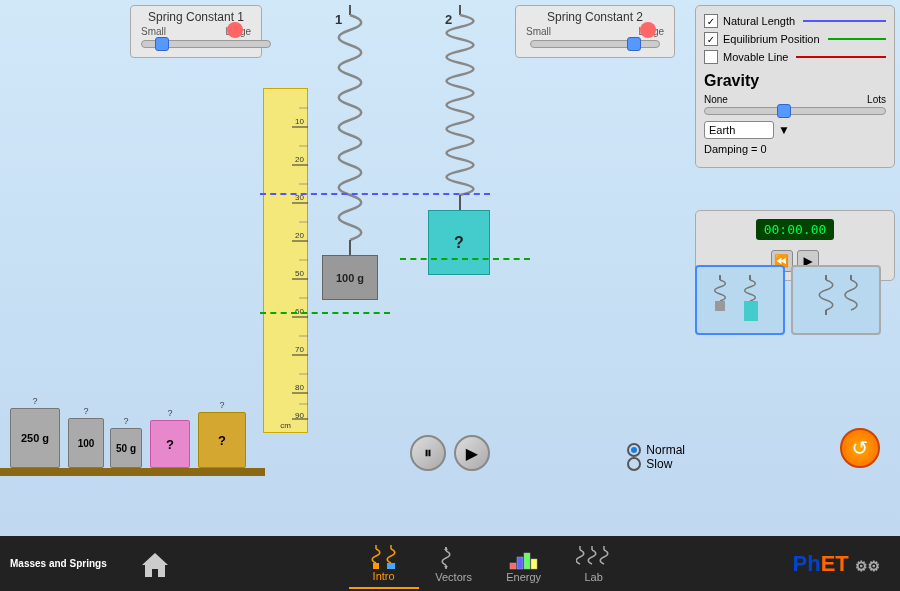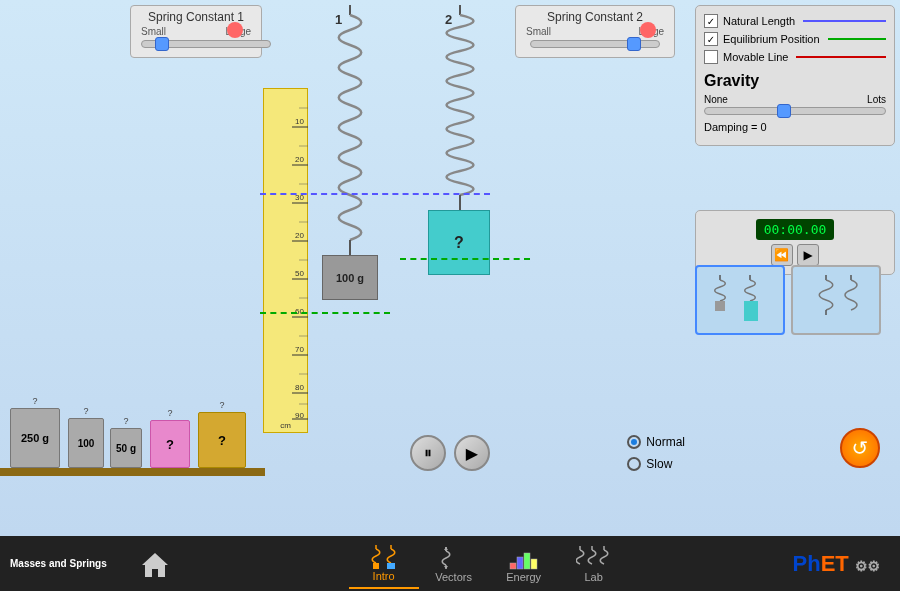--- a/index.html
+++ b/index.html
@@ -237,21 +237,21 @@
       flex-direction: column;
       align-items: center;
     }
     .timer-display {
       background: #004400;
       color: #00ff44;
       font-family: monospace;
       font-size: 13px;
       padding: 3px 8px;
       border-radius: 3px;
-      margin-bottom: 4px;
+      margin-bottom: 10px;
     }
     .timer-controls {
       display: flex;
       gap: 4px;
     }
     .timer-btn {
       width: 22px;
       height: 22px;
       background: #ccc;
       border: 1px solid #888;
@@ -317,21 +317,21 @@
       border: 2px solid #888;
     }
 
     
     .speed-controls {
       position: absolute;
       bottom: 65px;
       right: 215px;
       display: flex;
       flex-direction: column;
-      gap: 8px;
+      gap: 0;
     }
     .speed-row {
       display: flex;
       align-items: center;
       gap: 5px;
       font-size: 12px;
     }
     .radio-dot {
       width: 14px;
       height: 14px;
@@ -541,20 +541,24 @@
 
     <div class="gravity-section">
       <div class="gravity-title">Gravity</div>
       <div class="gravity-labels">
         <span>None</span>
         <span>Lots</span>
       </div>
       <div class="gravity-slider">
         <div class="gravity-thumb"></div>
       </div>
+      <div class="gravity-select">
+        <div class="select-box">Earth</div>
+        <span>▼</span>
+      </div>
       <div class="damping-row">Damping = 0</div>
     </div>
   </div>
 
   <div class="timer-panel">
     <div class="timer-display">00:00.00</div>
     <div class="timer-controls">
       <div class="timer-btn">⏪</div>
       <div class="timer-btn">▶</div>
     </div>

